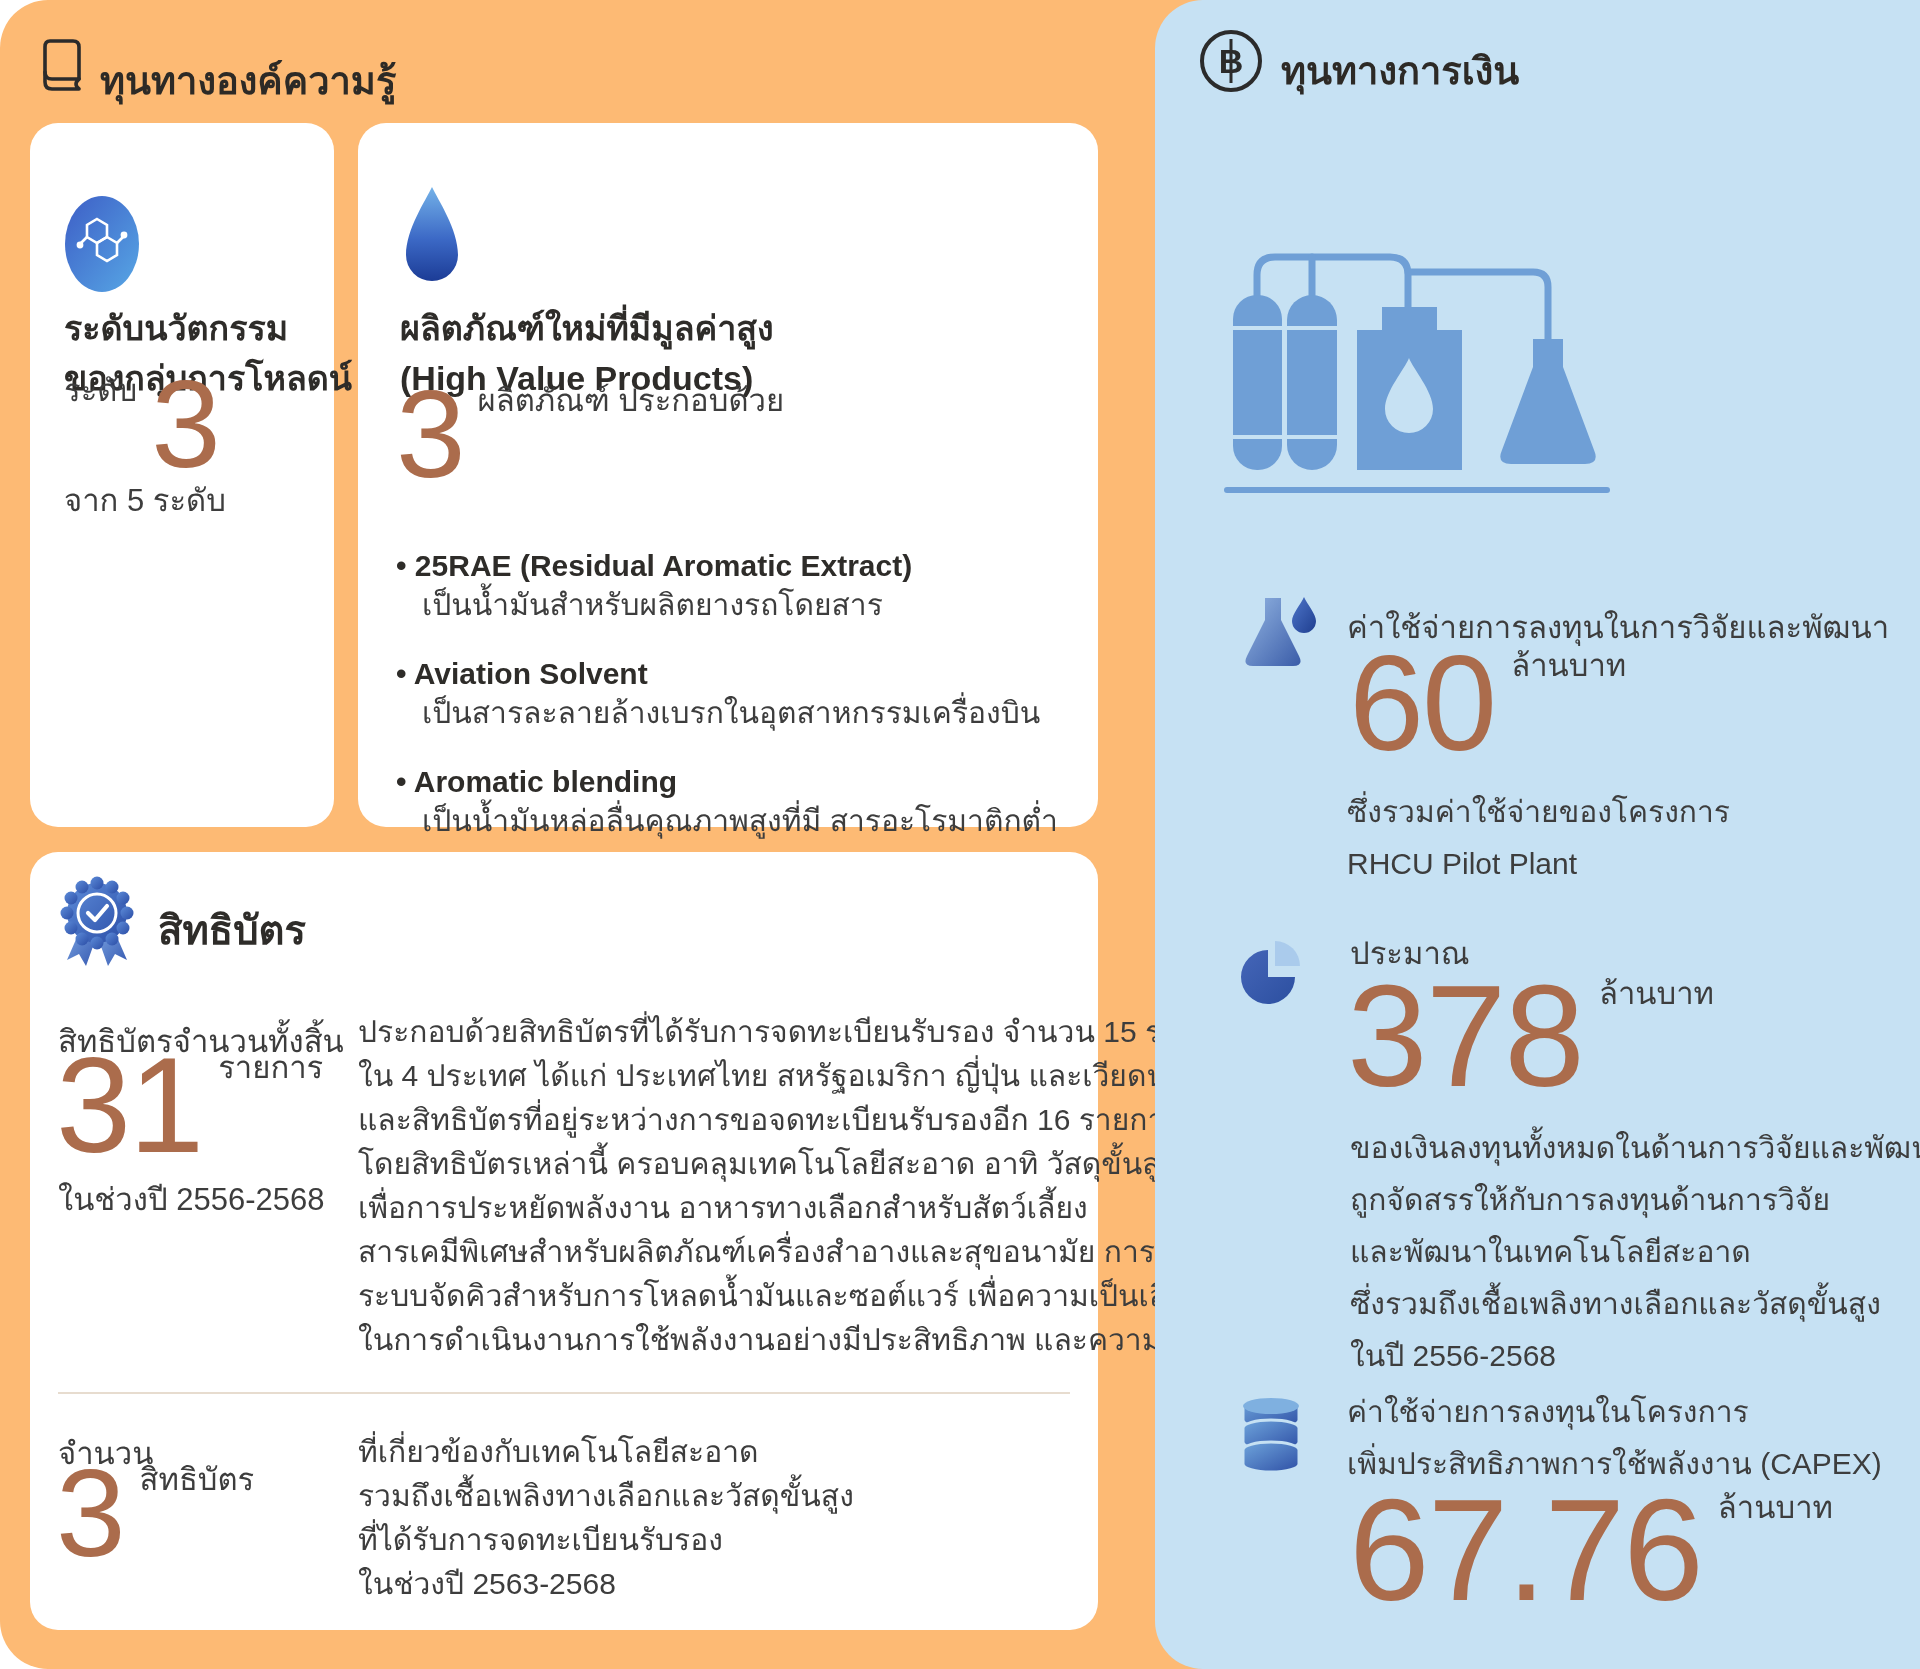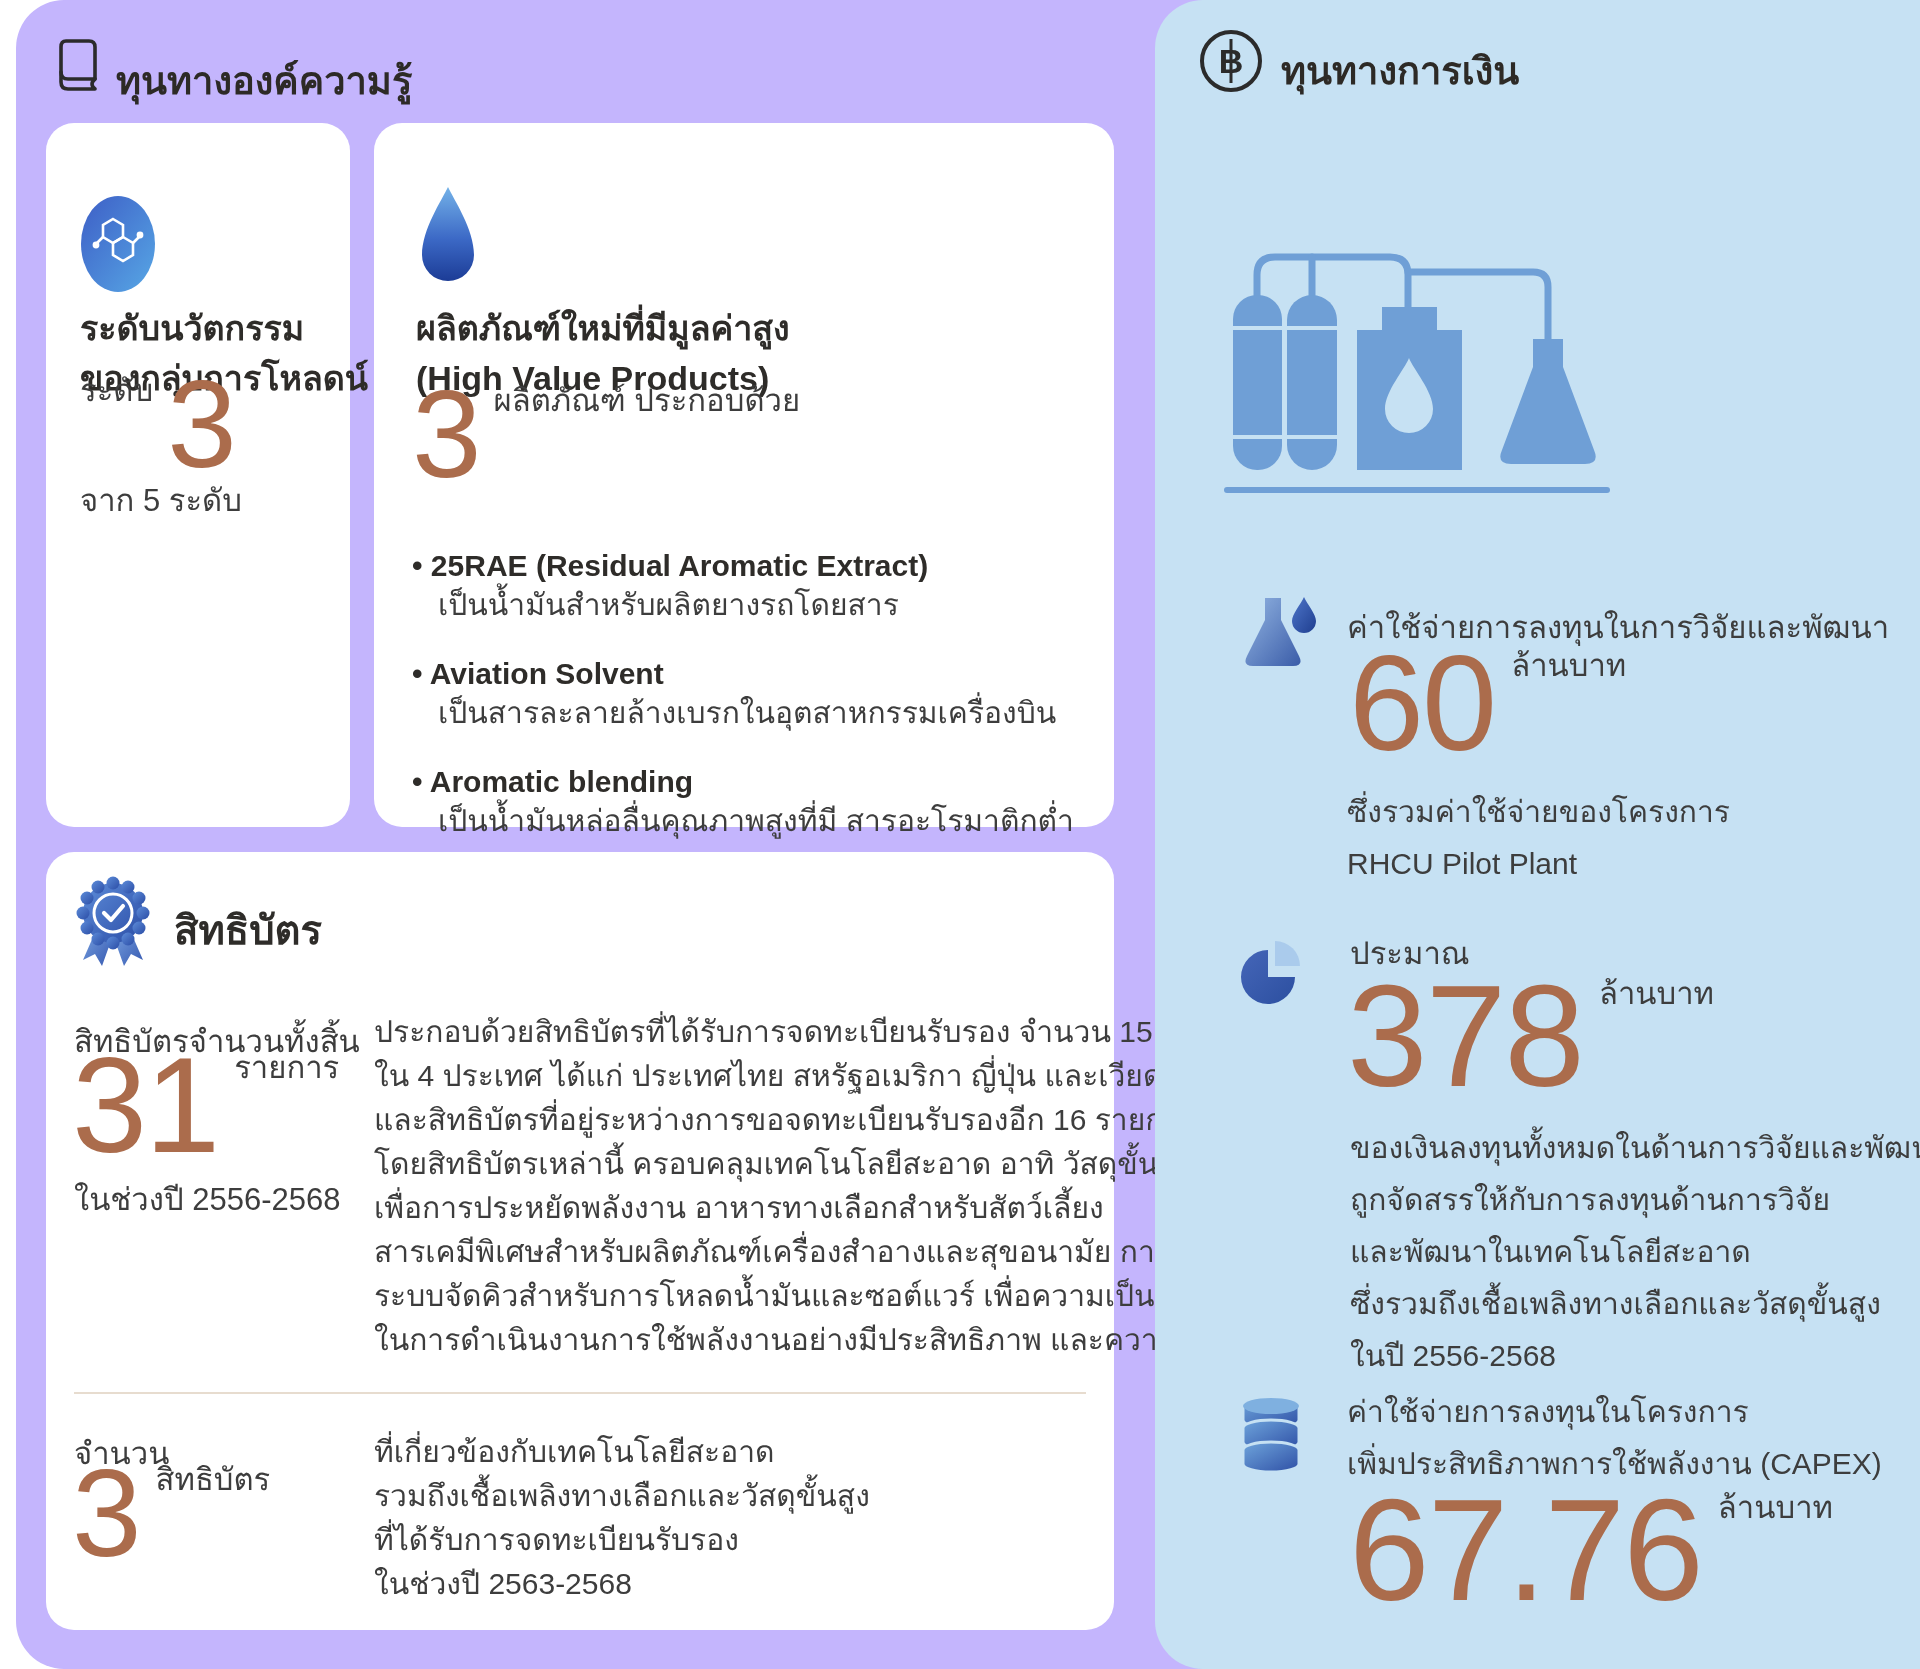--- a/index.html
+++ b/index.html
@@ -2,21 +2,21 @@
 <html><head>
 <meta charset="utf-8">
 <style>
   html,body{margin:0;padding:0;}
   body{
     width:1920px;height:1669px;position:relative;background:#ffffff;
     font-family:"Liberation Sans","DejaVu Sans",sans-serif;color:#3d3d3d;
     -webkit-font-smoothing:antialiased;
   }
   .panel{position:absolute;top:0;height:1669px;border-radius:48px;}
-  .panel-left{left:16px;width:1364px;background:#c4b5fd;}
+  .panel-left{left:0;width:1364px;background:#fdba74;}
   .panel-right{left:1155px;width:879px;background:#C6E1F3;}
   .abs{position:absolute;}
   .card{position:absolute;background:#ffffff;border-radius:28px;}
   .hdr-title{font-size:38px;font-weight:700;color:#2d2a26;white-space:nowrap;}
   .card-title{font-size:34px;font-weight:700;color:#2e2c29;line-height:50px;white-space:nowrap;}
   .body-text{font-size:30px;color:#3d3d3d;line-height:44px;white-space:nowrap;}
   .num-row{position:absolute;display:flex;align-items:flex-start;white-space:nowrap;}
   .big-num{color:#AB6C4C;font-weight:400;line-height:0.95;letter-spacing:-2px;}
   .unit{font-size:31px;color:#3d3d3d;margin-left:16px;}
   .small-label{font-size:31px;color:#3d3d3d;white-space:nowrap;}

